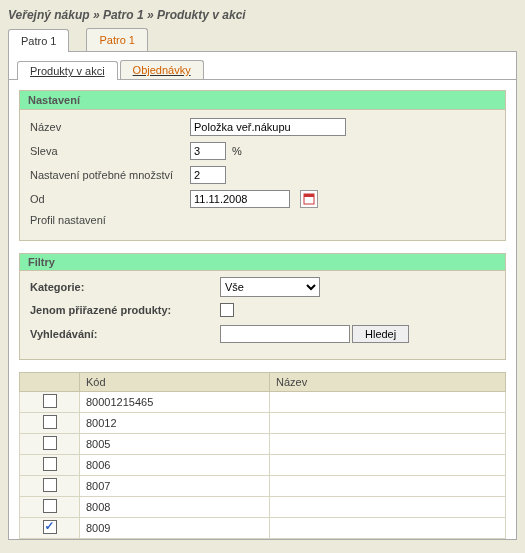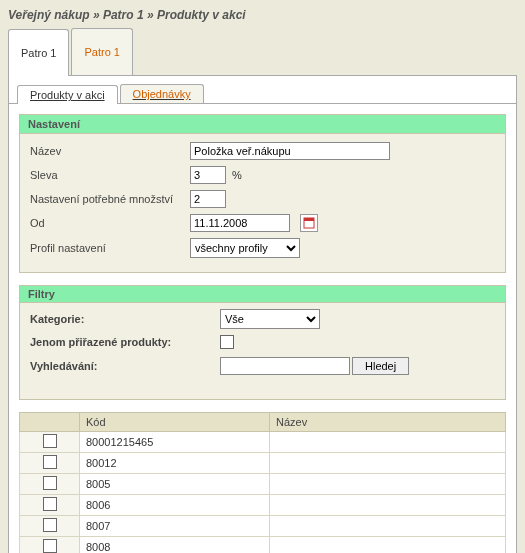--- a/index.html
+++ b/index.html
@@ -20,26 +20,26 @@
     color: #555;
     font-size: 12px;
     margin-bottom: 6px;
   }
   .tabs {
     display: flex;
     gap: 0;
     border-bottom: 1px solid #aaa;
   }
   .tab {
-    padding: 17px 12px;
+    padding: 5px 12px;
     border: 1px solid #aaa;
     border-bottom: none;
     background: #f5f4ea;
     cursor: pointer;
-    margin-right: 2px;
+    margin-right: 17px;
     color: #d06000;
     border-radius: 3px 3px 0 0;
     font-size: 11px;
     text-align: right;
   }
   .tab.active {
     background: #fff;
     color: #333;
     position: relative;
     top: 1px;
@@ -109,41 +109,41 @@
     background: #fff;
     font-family: inherit;
   }
   select {
     border: 1px solid #888;
     font-size: 11px;
     height: 20px;
     background: #fff;
     font-family: inherit;
   }
-  .w-name { width: 200px; }
+  .w-name { width: 156px; }
   .w-num { width: 36px; }
   .w-date { width: 100px; }
   .w-sel { width: 110px; }
   .pct { margin-left: 6px; }
   .cal-icon {
     width: 18px;
     height: 18px;
     border: 1px solid #999;
     background: #fff;
     margin-left: 10px;
     display: inline-flex;
     align-items: center;
     justify-content: center;
   }
   .cal-icon svg { display:block; }
   .filters .legend {
     padding: 2px 8px;
   }
   .filters .body {
-    padding: 6px 10px 18px 10px;
+    padding: 6px 10px 10px 10px;
   }
   .filters .lbl {
     width: 190px;
     font-weight: bold;
   }
   .w-cat { width: 100px; }
   .w-search { width: 130px; }
   .btn {
     border: 1px solid #888;
     background: #efefef;
@@ -234,23 +234,20 @@
           <input type="text" class="w-date" value="11.11.2008" style="">
           <span class="cal-icon">
             <svg width="12" height="12">
                 <rect x="1" y="1" width="10" height="10" fill="#fff" stroke="#c33"></rect>
                 <rect x="1" y="1" width="10" height="3" fill="#c33"></rect>
               </svg>
           </span>
         </div>
         <div class="row">
           <span class="lbl">Profil nastavení</span>
-          <select class="w-sel">
-            <option>všechny profily</option>
-          </select>
         </div>
       </div>
     </div>
 
     <div class="fieldset filters">
       <div class="legend">Filtry</div>
       <div class="body">
         <div class="row">
           <span class="lbl">Kategorie:</span>
           <select class="w-cat">

